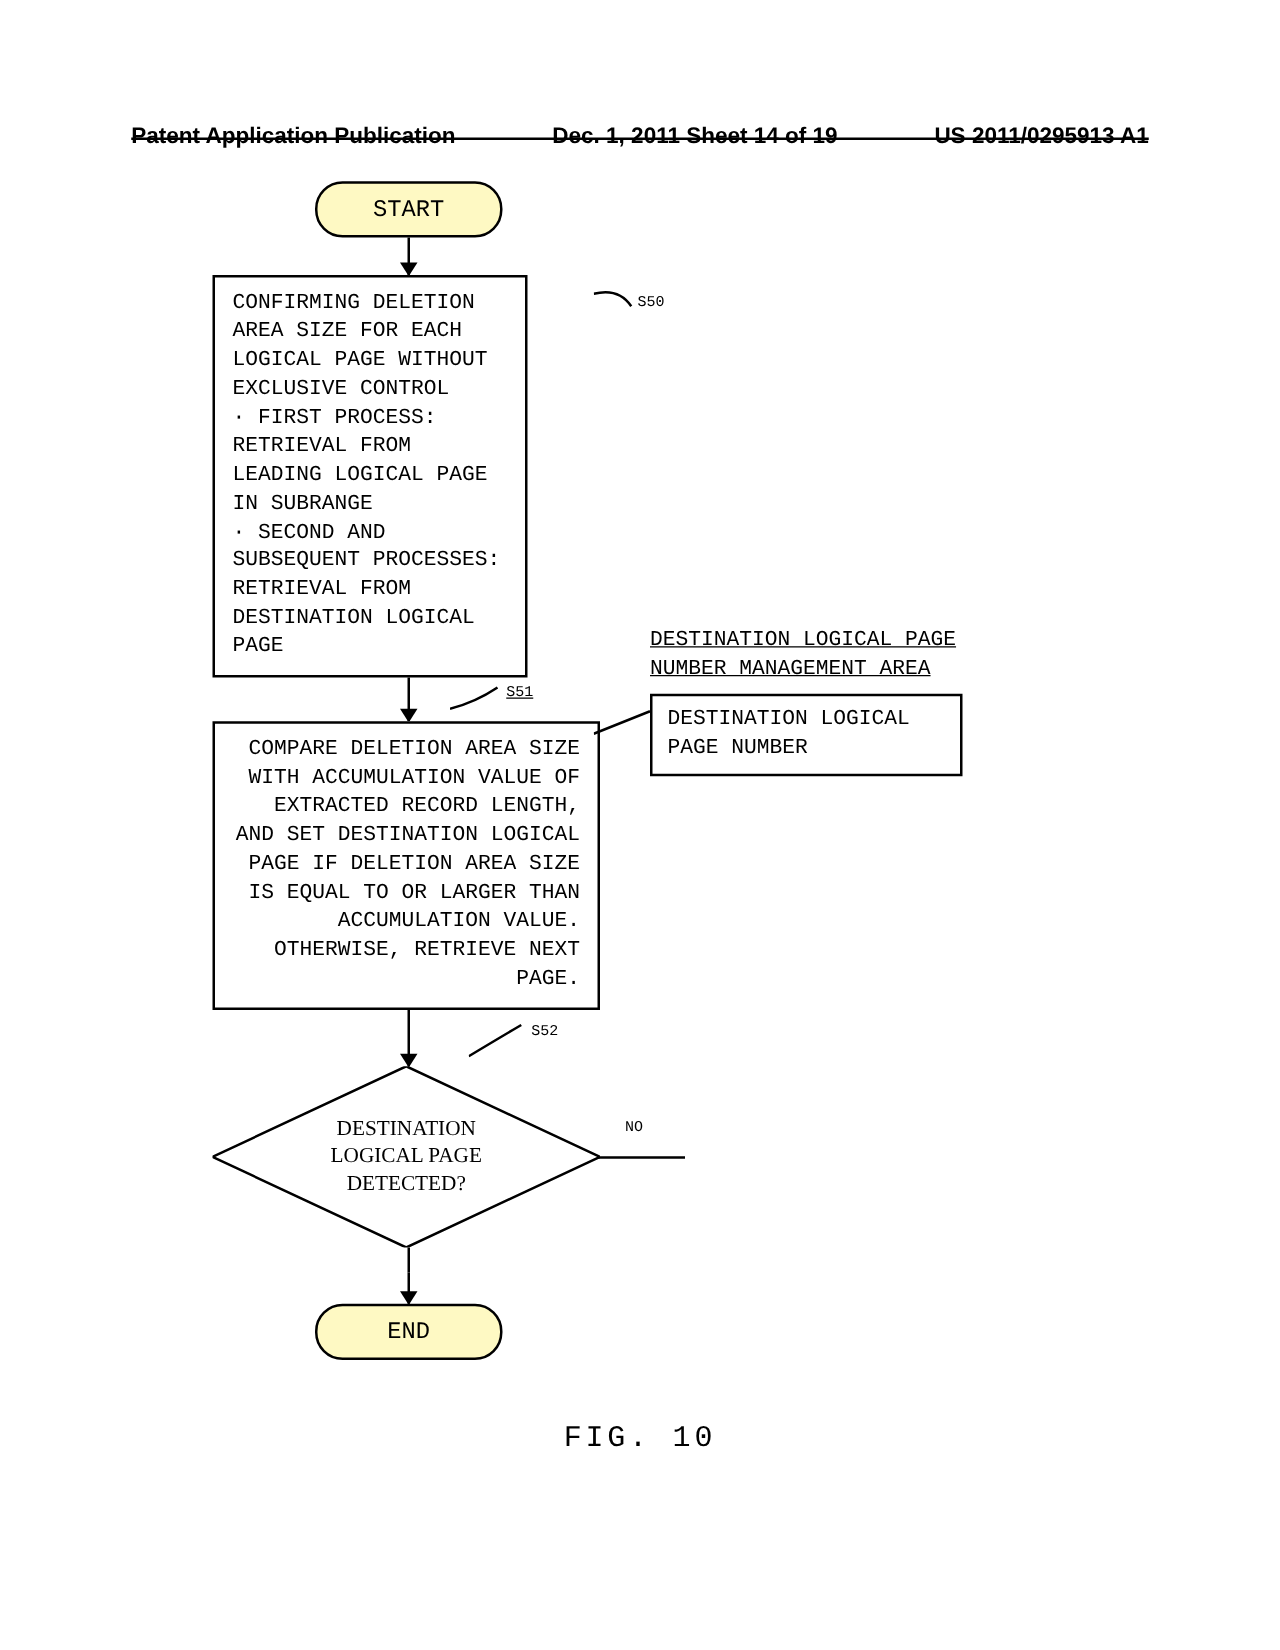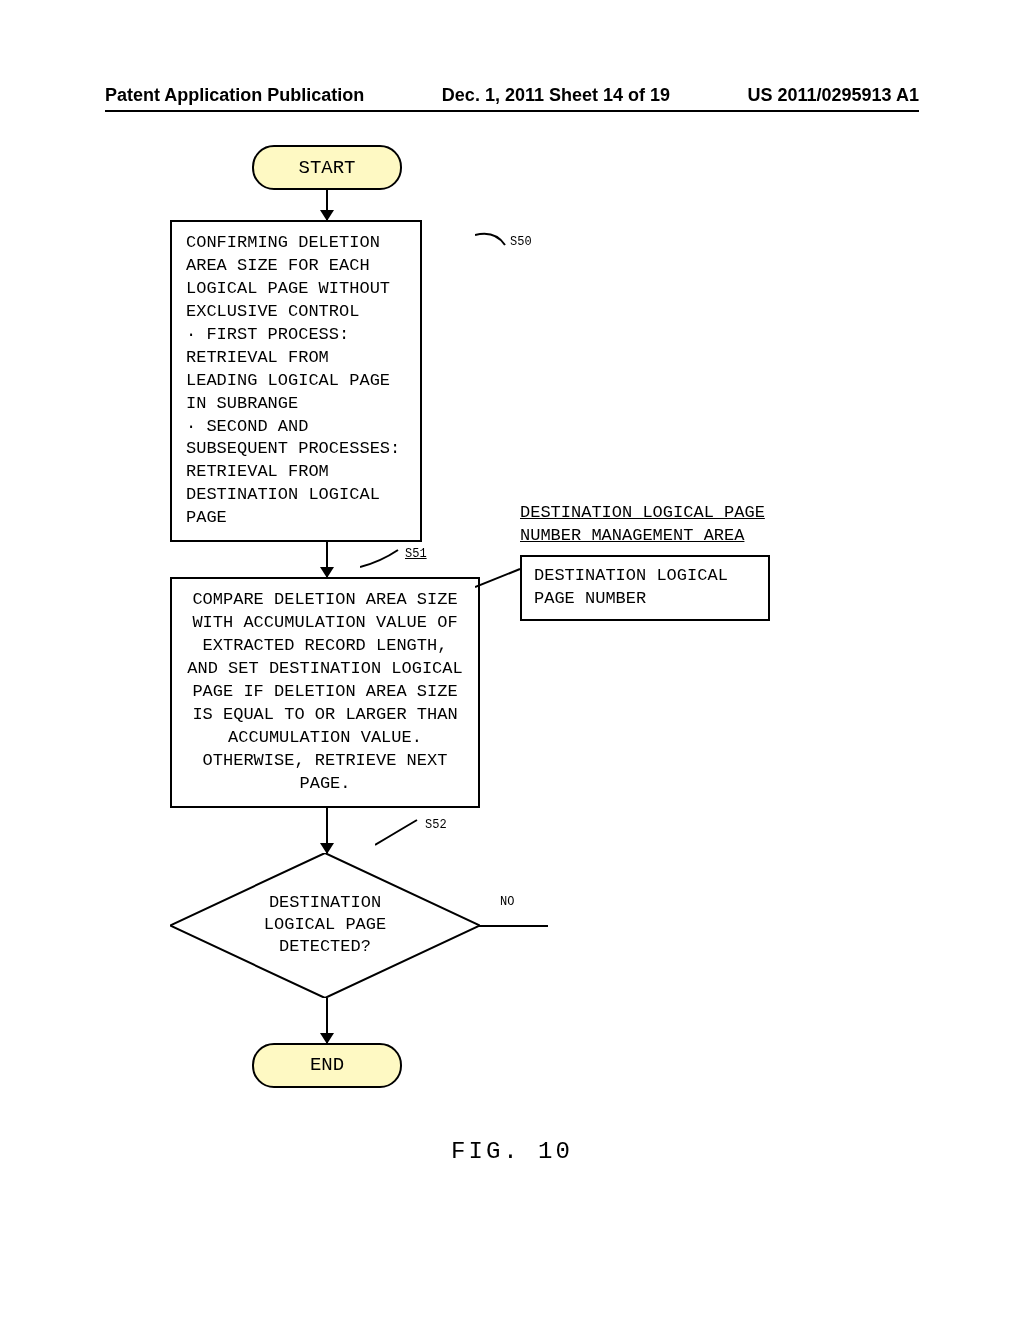--- a/index.html
+++ b/index.html
@@ -9,21 +9,21 @@
     }
     body {
       font-family: Arial, sans-serif;
       background: white;
       width: 1024px;
       height: 1320px;
       position: relative;
     }
     .header {
       position: absolute;
-      top: 85px;
+      top: 98px;
       left: 0;
       right: 0;
       display: flex;
       justify-content: space-between;
       padding: 0 105px;
       font-size: 18px;
       font-weight: bold;
     }
     .header-line {
       position: absolute;
@@ -67,21 +67,21 @@
       height: 145px;
       margin: 0 auto;
     }
     .diamond-text {
       position: absolute;
       top: 50%;
       left: 50%;
       transform: translate(-50%, -50%);
       text-align: center;
       font-size: 17px;
-      font-family: Liberation Mono, monospace;
+      font-family: Liberation Serif, serif;
       line-height: 1.3;
     }
     .arrow-down {
       width: 2px;
       background: black;
       margin: 0 auto;
       position: relative;
     }
     .arrow-down::after {
       content: '';
@@ -158,21 +158,21 @@
     </svg>
   </div>
 
   <div class="arrow-down" style="height: 35px; margin-left: 156px;"></div>
 
   <div style="position: relative;">
     <div class="label" style="top: -30px; left: 235px; text-decoration: underline;">S51</div>
     <svg style="position: absolute; top: -35px; left: 190px; width: 45px; height: 30px;">
       <path d="M 0 25 Q 20 20 38 8" stroke="black" stroke-width="2" fill="none"></path>
     </svg>
-    <div class="process-box" style="margin-left: 0; width: 310px; text-align: center;">COMPARE DELETION AREA SIZE WITH ACCUMULATION VALUE OF EXTRACTED RECORD LENGTH, AND SET DESTINATION LOGICAL PAGE IF DELETION AREA SIZE IS EQUAL TO OR LARGER THAN ACCUMULATION VALUE. OTHERWISE, RETRIEVE NEXT PAGE.</div>
+    <div class="process-box" style="margin-left: 0; width: 310px; text-align: right;">COMPARE DELETION AREA SIZE WITH ACCUMULATION VALUE OF EXTRACTED RECORD LENGTH, AND SET DESTINATION LOGICAL PAGE IF DELETION AREA SIZE IS EQUAL TO OR LARGER THAN ACCUMULATION VALUE. OTHERWISE, RETRIEVE NEXT PAGE.</div>
 
     <div class="annotation-title" style="top: -75px; left: 350px; width: 290px;">DESTINATION LOGICAL PAGE NUMBER MANAGEMENT AREA</div>
     <div class="annotation-box" style="top: -22px; left: 350px; width: 250px;">DESTINATION LOGICAL PAGE NUMBER</div>
     <svg style="position: absolute; top: -20px; left: 305px; width: 50px; height: 50px;">
       <line x1="0" y1="30" x2="45" y2="12" stroke="black" stroke-width="2"></line>
     </svg>
   </div>
 
   <div class="arrow-down" style="height: 45px; margin-left: 156px;"></div>
 

